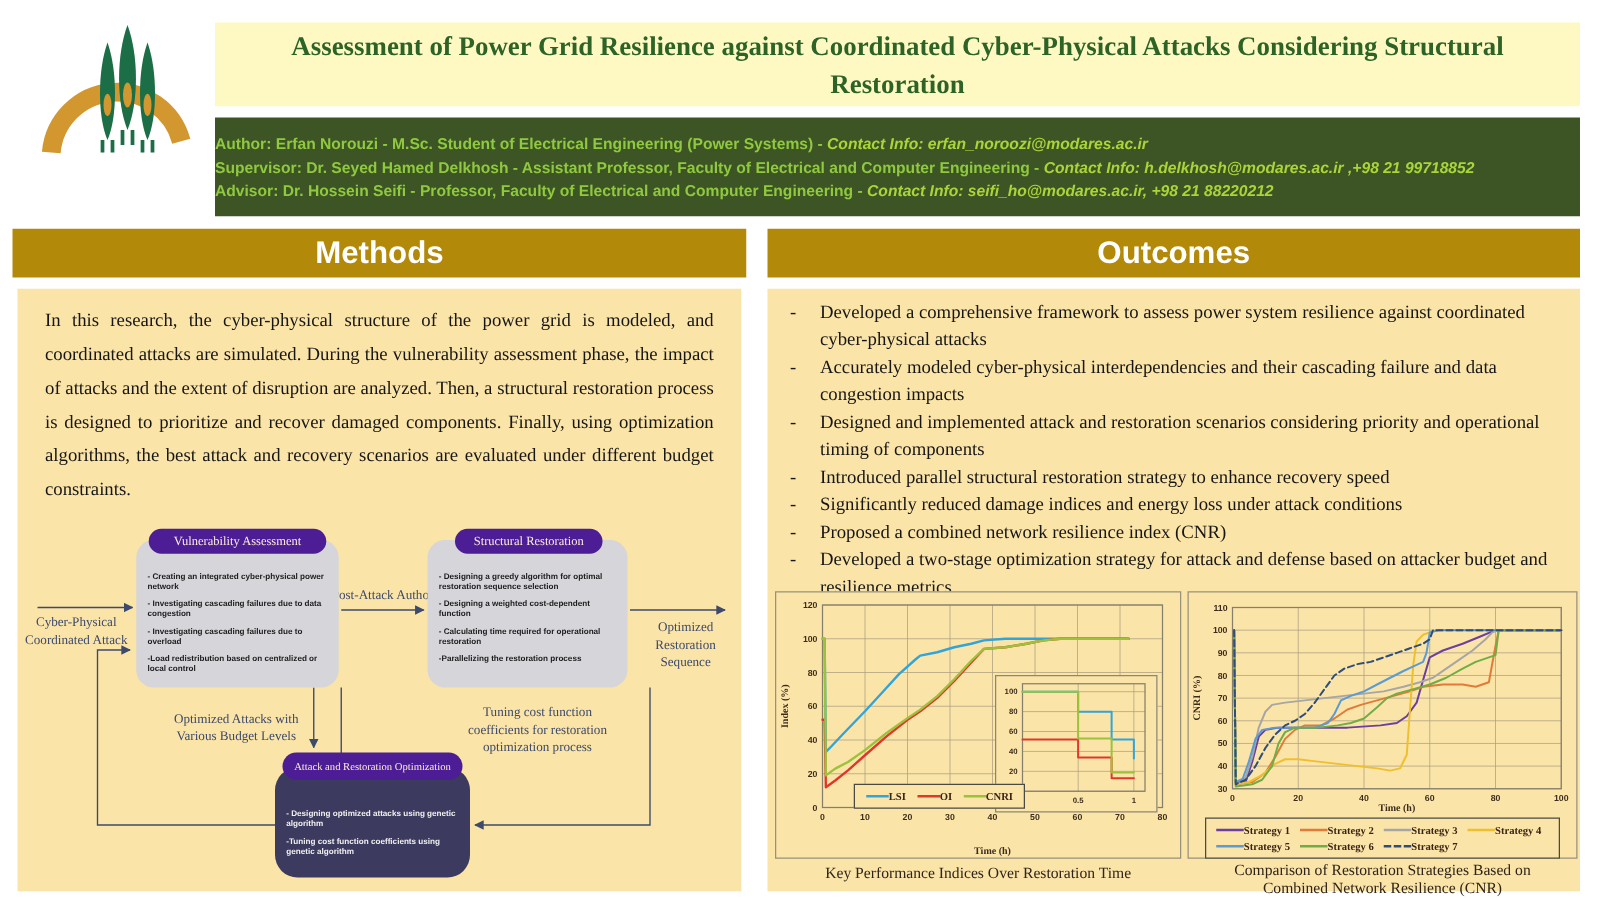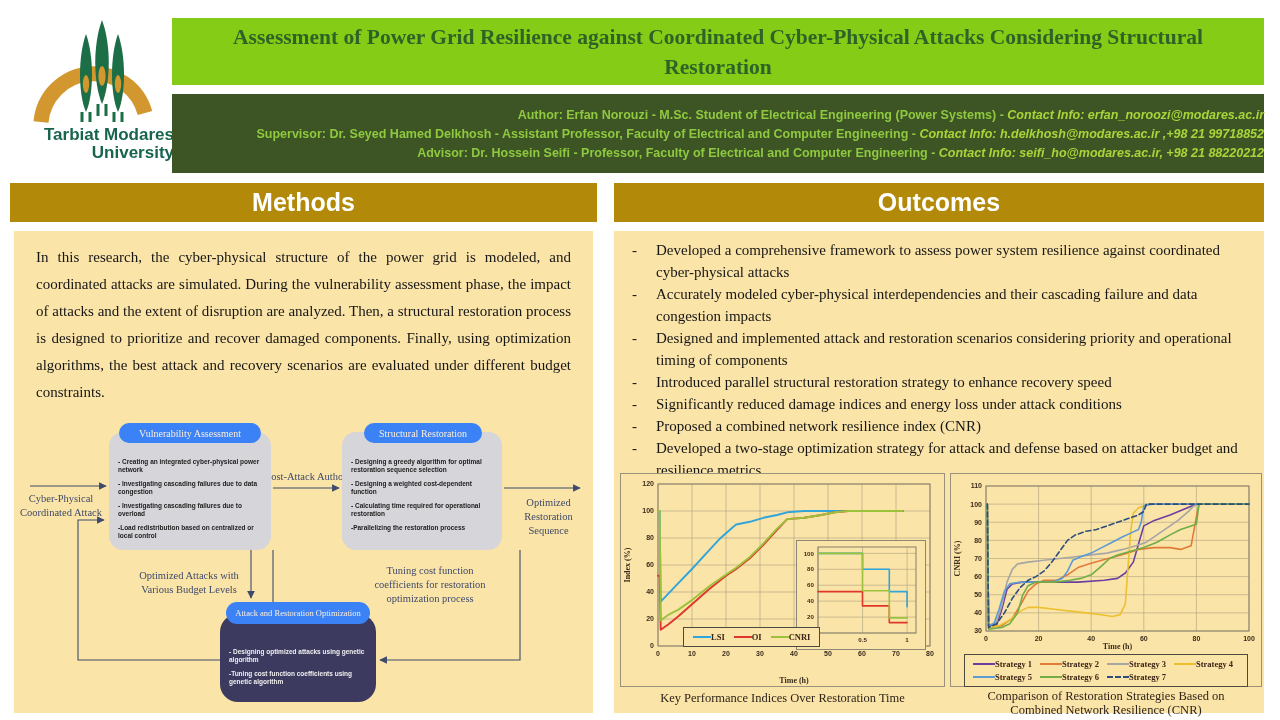--- a/index.html
+++ b/index.html
@@ -1,25 +1,25 @@
 <!DOCTYPE html>
 <html><head>
 <meta charset="utf-8">
 <style>
   html,body{margin:0;padding:0;background:#ffffff;}
   .poster{position:relative;width:1280px;height:720px;background:#ffffff;overflow:hidden;
           font-family:"Liberation Serif",serif;}
 
   
-  .title-bar{position:absolute;left:172px;top:18px;width:1092px;height:67px;background:#84cc16;
+  .title-bar{position:absolute;left:172px;top:18px;width:1092px;height:67px;background:#fef9c3;
              color:#2E6327;font-weight:bold;font-size:21.5px;line-height:30px;text-align:center;
              display:flex;align-items:center;justify-content:center;padding:0 26px;box-sizing:border-box;}
   .author-bar{position:absolute;left:172px;top:94px;width:1092px;height:79px;background:#3D5524;
               font-family:"Liberation Sans",sans-serif;font-weight:bold;font-size:12.5px;
-              display:flex;flex-direction:column;justify-content:center;gap:5px;text-align:right;}
+              display:flex;flex-direction:column;justify-content:center;gap:5px;text-align:left;}
   .author-line{color:#8FC93F;white-space:nowrap;}
   .a-contact{font-style:italic;color:#A9D53A;}
 
   
   .logo-wrap{position:absolute;left:22px;top:12px;width:156px;height:160px;}
   .logo-svg{position:absolute;left:8px;top:2px;width:130px;height:112px;}
   .logo-text{position:absolute;left:0;top:114px;width:152px;text-align:right;color:#17654E;
              font-family:"Liberation Sans",sans-serif;font-weight:bold;font-size:17px;line-height:18px;}
 
   
@@ -36,21 +36,21 @@
 
   #outcome-list{padding:8px 4px 0 12px;}
   .outcome-row{display:flex;font-size:15px;line-height:22px;color:#161616;padding-right:10px;}
   .outcome-row .dash{width:24px;flex:none;padding-left:6px;}
 
   
   #diagram{position:absolute;left:0;top:187px;width:579px;height:295px;}
   #diagram svg.wires{position:absolute;left:0;top:0;width:579px;height:295px;}
   .gbox{position:absolute;background:#D6D5DA;border-radius:14px;box-sizing:border-box;}
   .nbox{position:absolute;background:#3C3A5E;border-radius:18px;box-sizing:border-box;}
-  .pill{position:absolute;background:#3b82f6;border-radius:11px;color:#FDEEDC;font-size:10px;
+  .pill{position:absolute;background:#4c1d95;border-radius:11px;color:#FDEEDC;font-size:10px;
         display:flex;align-items:center;justify-content:center;text-align:center;z-index:3;}
   .gbox-items{padding:26px 9px 2px 9px;font-family:"Liberation Sans",sans-serif;font-size:6.5px;
               font-weight:600;color:#1c1c1c;line-height:1.3;}
   .gbox-items div{margin-bottom:5px;}
   .nbox .gbox-items{color:#f0f0f0;padding-top:34px;}
   .dlabel{position:absolute;font-size:10.5px;color:#3D4A6B;text-align:center;line-height:1.35;}
 
   
   .chart-box{position:absolute;top:242px;height:214px;background:#FBE4A8;border:1px solid #98917C;box-sizing:border-box;}
   #chart-left{left:6px;width:325px;}
@@ -85,24 +85,20 @@
     <svg class="logo-svg" viewBox="0 0 130 108">
       <path d="M11,106 A53,53 0 0 1 115,97" fill="none" stroke="#D2972F" stroke-width="15"></path>
       <path d="M56,18 C48,40 48,78 56,96 C64,78 64,40 56,18 Z" fill="#1C6E46"></path>
       <path d="M72,4  C63,28 63,66 72,88 C81,66 81,28 72,4 Z" fill="#1C6E46"></path>
       <path d="M88,18 C80,40 80,78 88,96 C96,78 96,40 88,18 Z" fill="#1C6E46"></path>
       <ellipse cx="56" cy="68" rx="3.2" ry="9" fill="#D2972F"></ellipse>
       <ellipse cx="72" cy="60" rx="3.6" ry="10" fill="#D2972F"></ellipse>
       <ellipse cx="88" cy="68" rx="3.2" ry="9" fill="#D2972F"></ellipse>
       <path d="M52,96 L52,106 M60,96 L60,106 M68,88 L68,100 M76,88 L76,100 M84,96 L84,106 M92,96 L92,106" stroke="#1C6E46" stroke-width="3" fill="none"></path>
     </svg>
-    <div class="logo-text">
-      <div>Tarbiat Modares</div>
-      <div>University</div>
-    </div>
   </div>
 
   <div class="title-bar">Assessment of Power Grid Resilience against Coordinated Cyber-Physical Attacks Considering Structural Restoration</div>
 
   <div class="author-bar" id="author-lines">
       <div class="author-line"><span class="a-main">Author: Erfan Norouzi - M.Sc. Student of Electrical Engineering (Power Systems) - </span><span class="a-contact">Contact Info: erfan_noroozi@modares.ac.ir</span></div>
       <div class="author-line"><span class="a-main">Supervisor: Dr. Seyed Hamed Delkhosh - Assistant Professor, Faculty of Electrical and Computer Engineering - </span><span class="a-contact">Contact Info: h.delkhosh@modares.ac.ir ,+98 21 99718852</span></div>
       <div class="author-line"><span class="a-main">Advisor: Dr. Hossein Seifi - Professor, Faculty of Electrical and Computer Engineering - </span><span class="a-contact">Contact Info: seifi_ho@modares.ac.ir, +98 21 88220212</span></div>
     </div>
 

